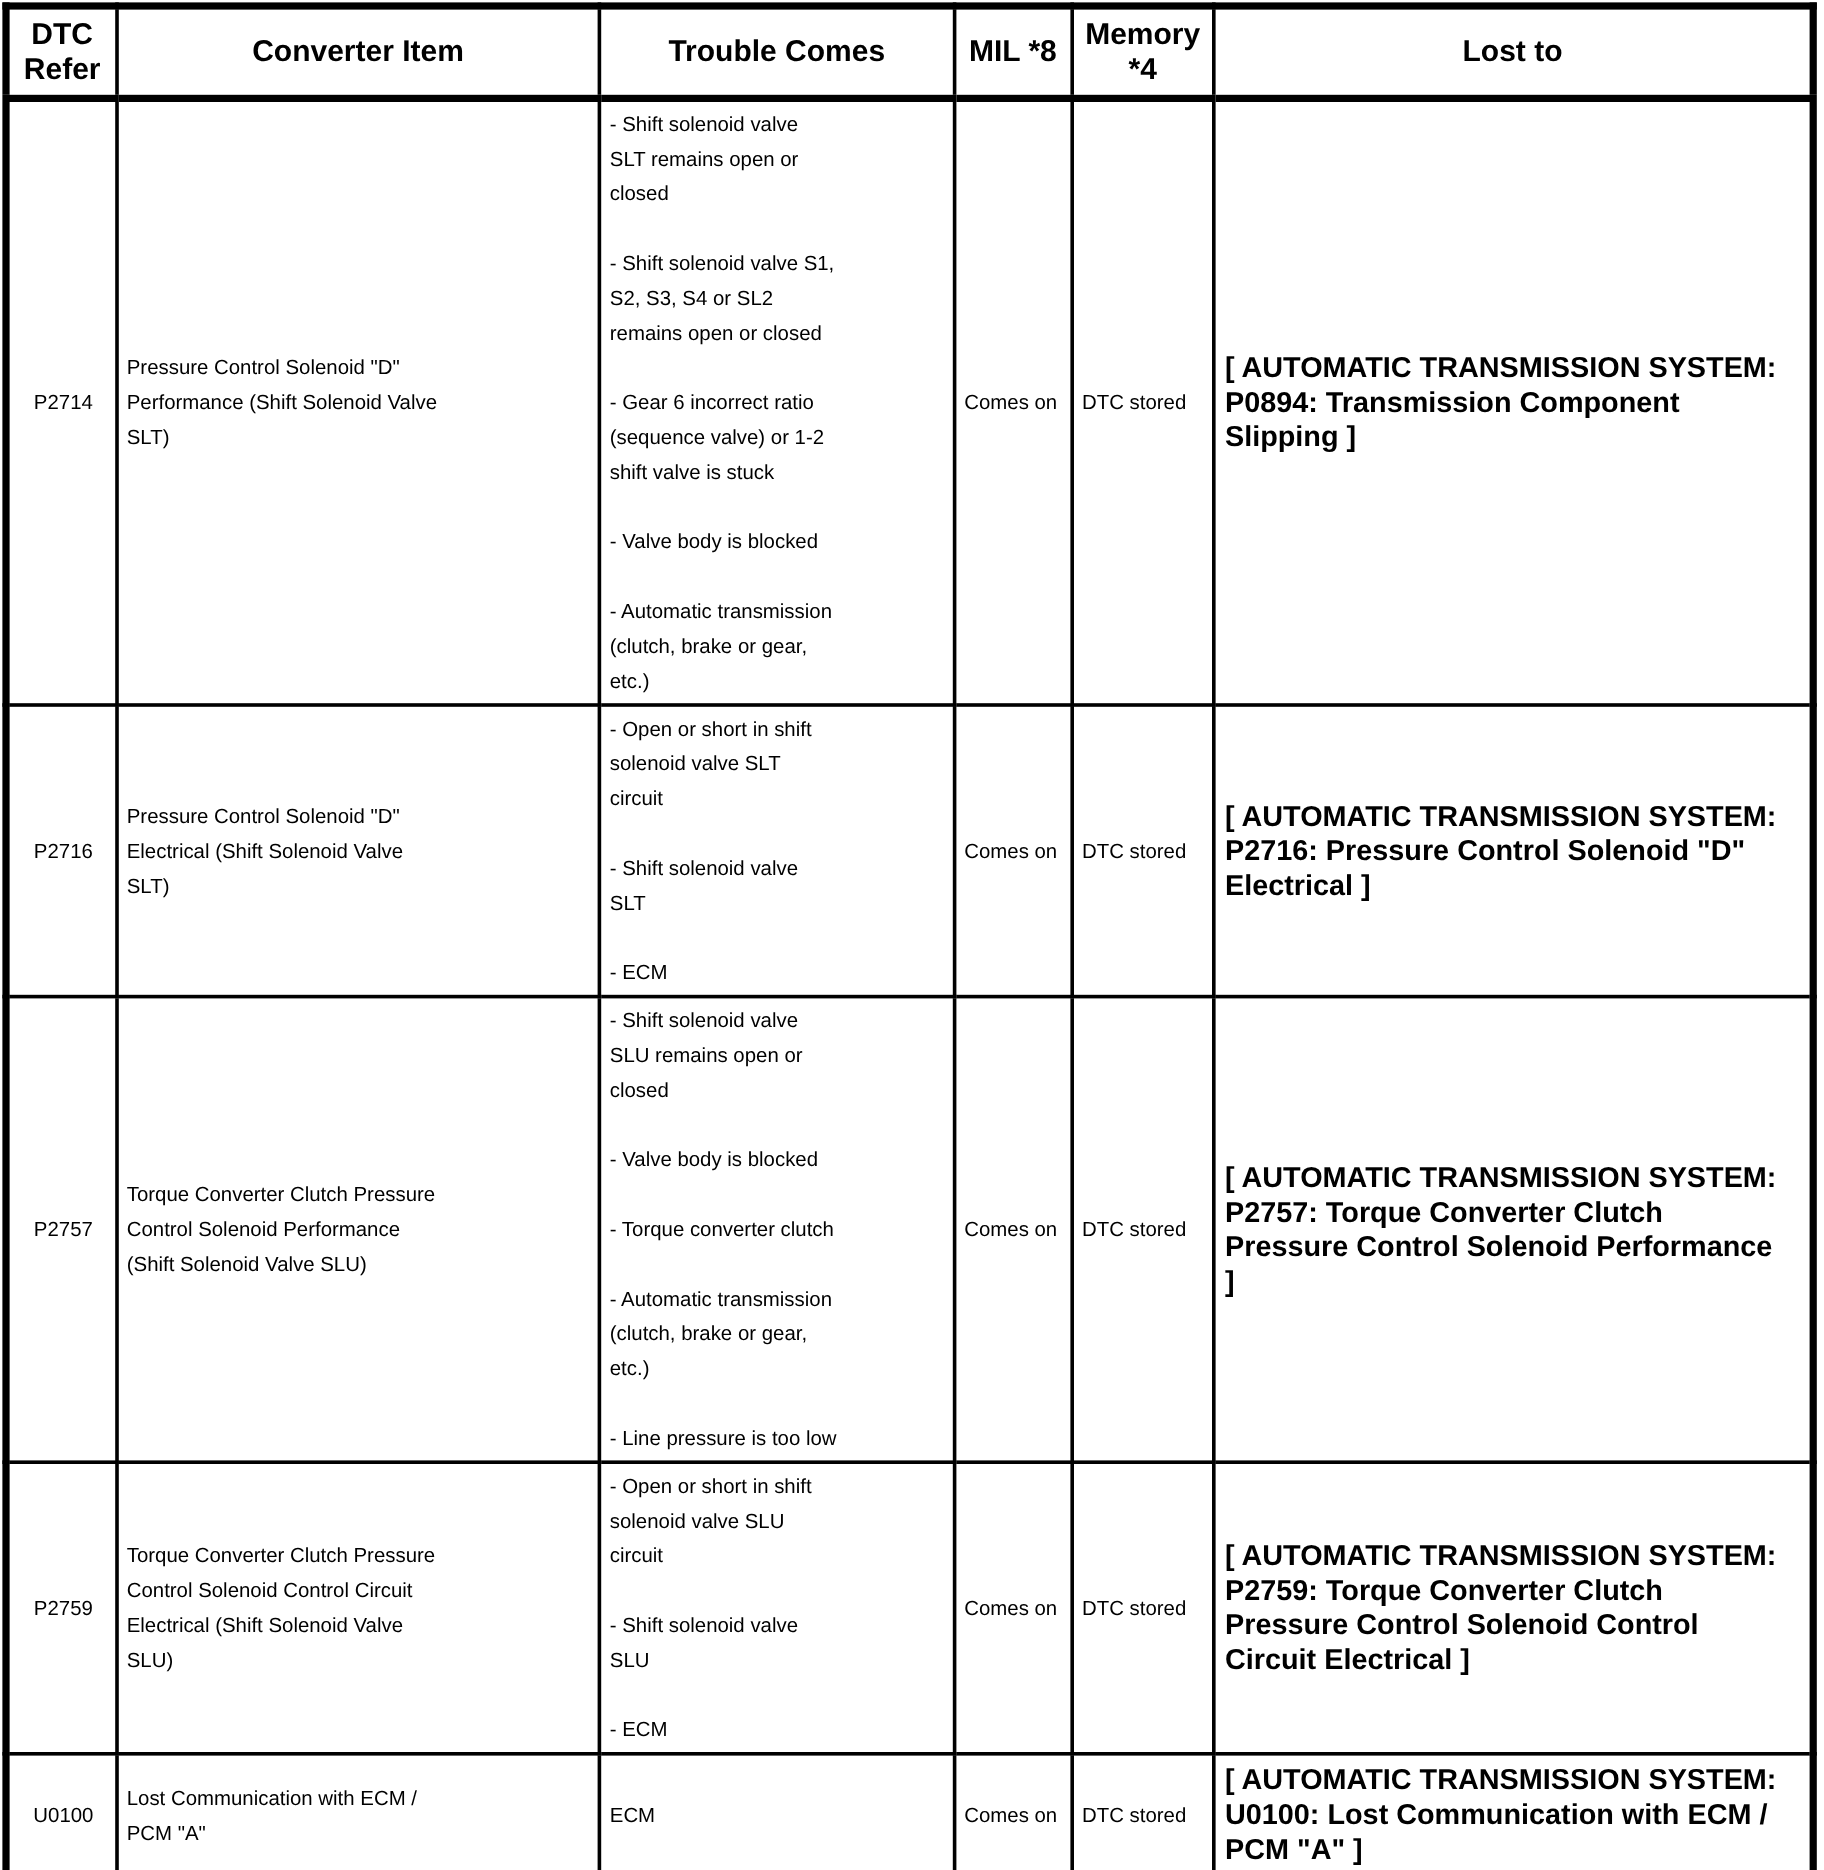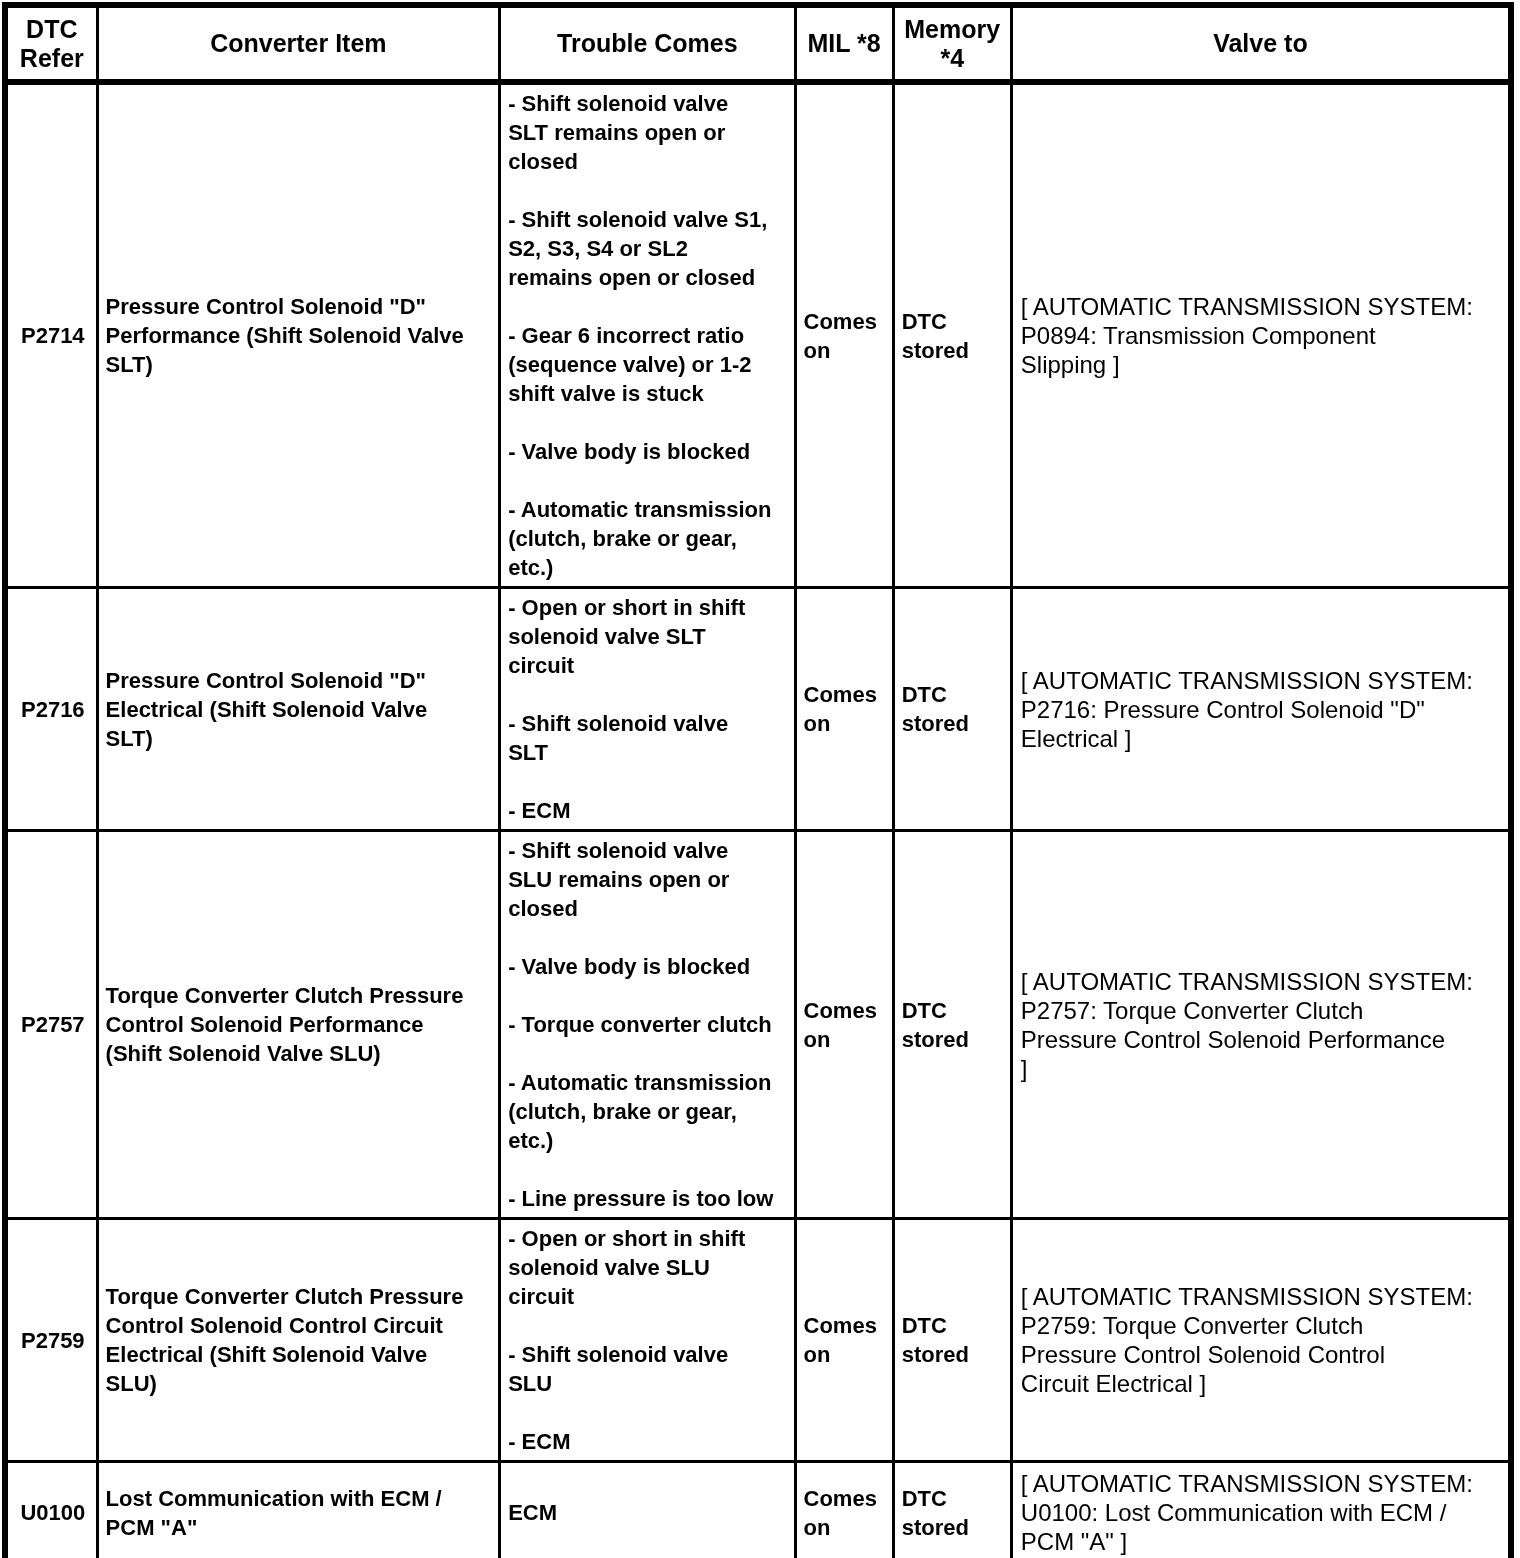--- a/index.html
+++ b/index.html
@@ -26,36 +26,35 @@
   }
   .dtc-table thead th {
     font-size: 25px;
     font-weight: bold;
     text-align: center;
     line-height: 29px;
     padding: 2px 4px;
     border-bottom: 6px solid #000000;
   }
   .dtc-table td {
-    font-size: 22px;
+    font-size: 17px;
     line-height: 29px;
     white-space: pre-line;
     padding: 4px 4px 4px 7px;
     text-align: left;
-    font-weight: bold;
   }
   td.c-dtc {
     padding-left: 6px;
     text-align: center;
   }
   td.c-trb {
     padding-right: 2px;
   }
   td.c-ref {
-    font-weight: normal;
+    font-weight: bold;
     font-size: 24px;
     padding-left: 8px;
     padding-right: 2px;
   }
   tr.r-header { height: 77px; }
   tr.r-0 { height: 497px; }
   tr.r-1 { height: 241px; }
   tr.r-2 { height: 380px; }
   tr.r-3 { height: 236px; }
   tr.r-4 { height: 104px; }
@@ -72,21 +71,21 @@
     <col style="width:118px">
     <col style="width:499px">
   </colgroup>
   <thead>
     <tr class="r-header">
       <th>DTC Refer</th>
       <th>Converter Item</th>
       <th>Trouble Comes</th>
       <th>MIL *8</th>
       <th>Memory *4</th>
-      <th>Valve to</th>
+      <th>Lost to</th>
     </tr>
   </thead>
   <tbody>
     <tr class="r-0">
       <td class="c-dtc">P2714</td>
       <td class="c-det">Pressure Control Solenoid "D"
 Performance (Shift Solenoid Valve
 SLT)</td>
       <td class="c-trb">- Shift solenoid valve
 SLT remains open or

